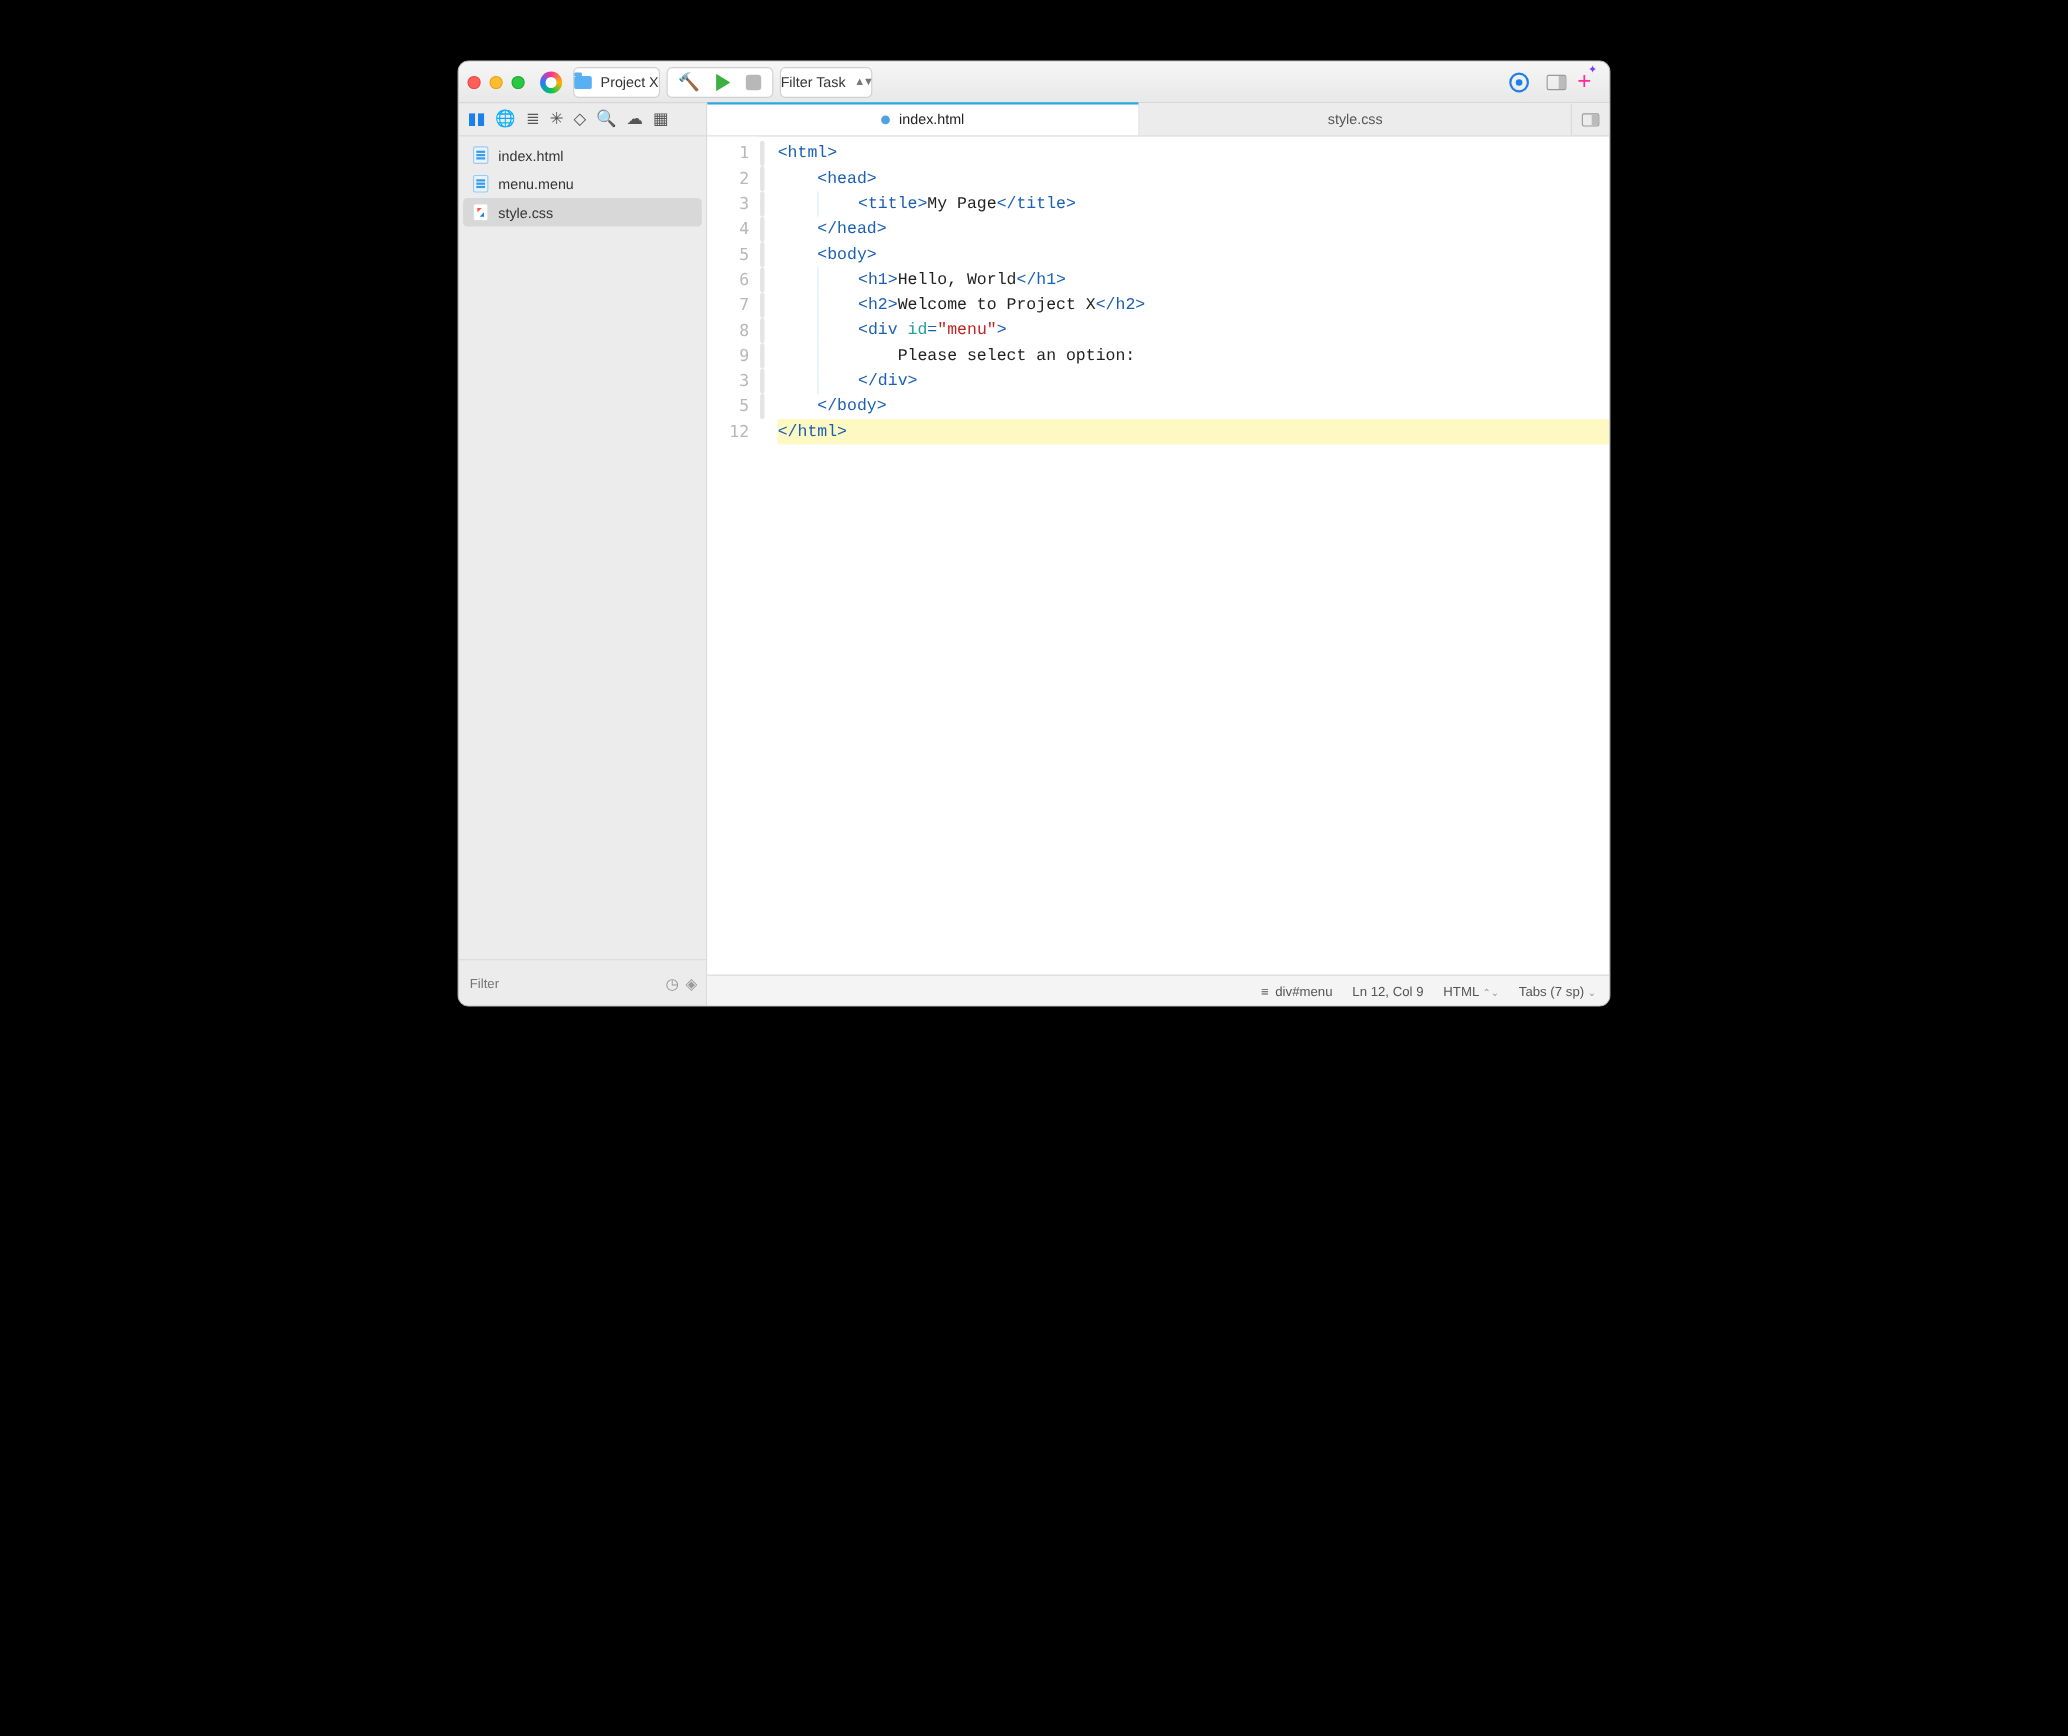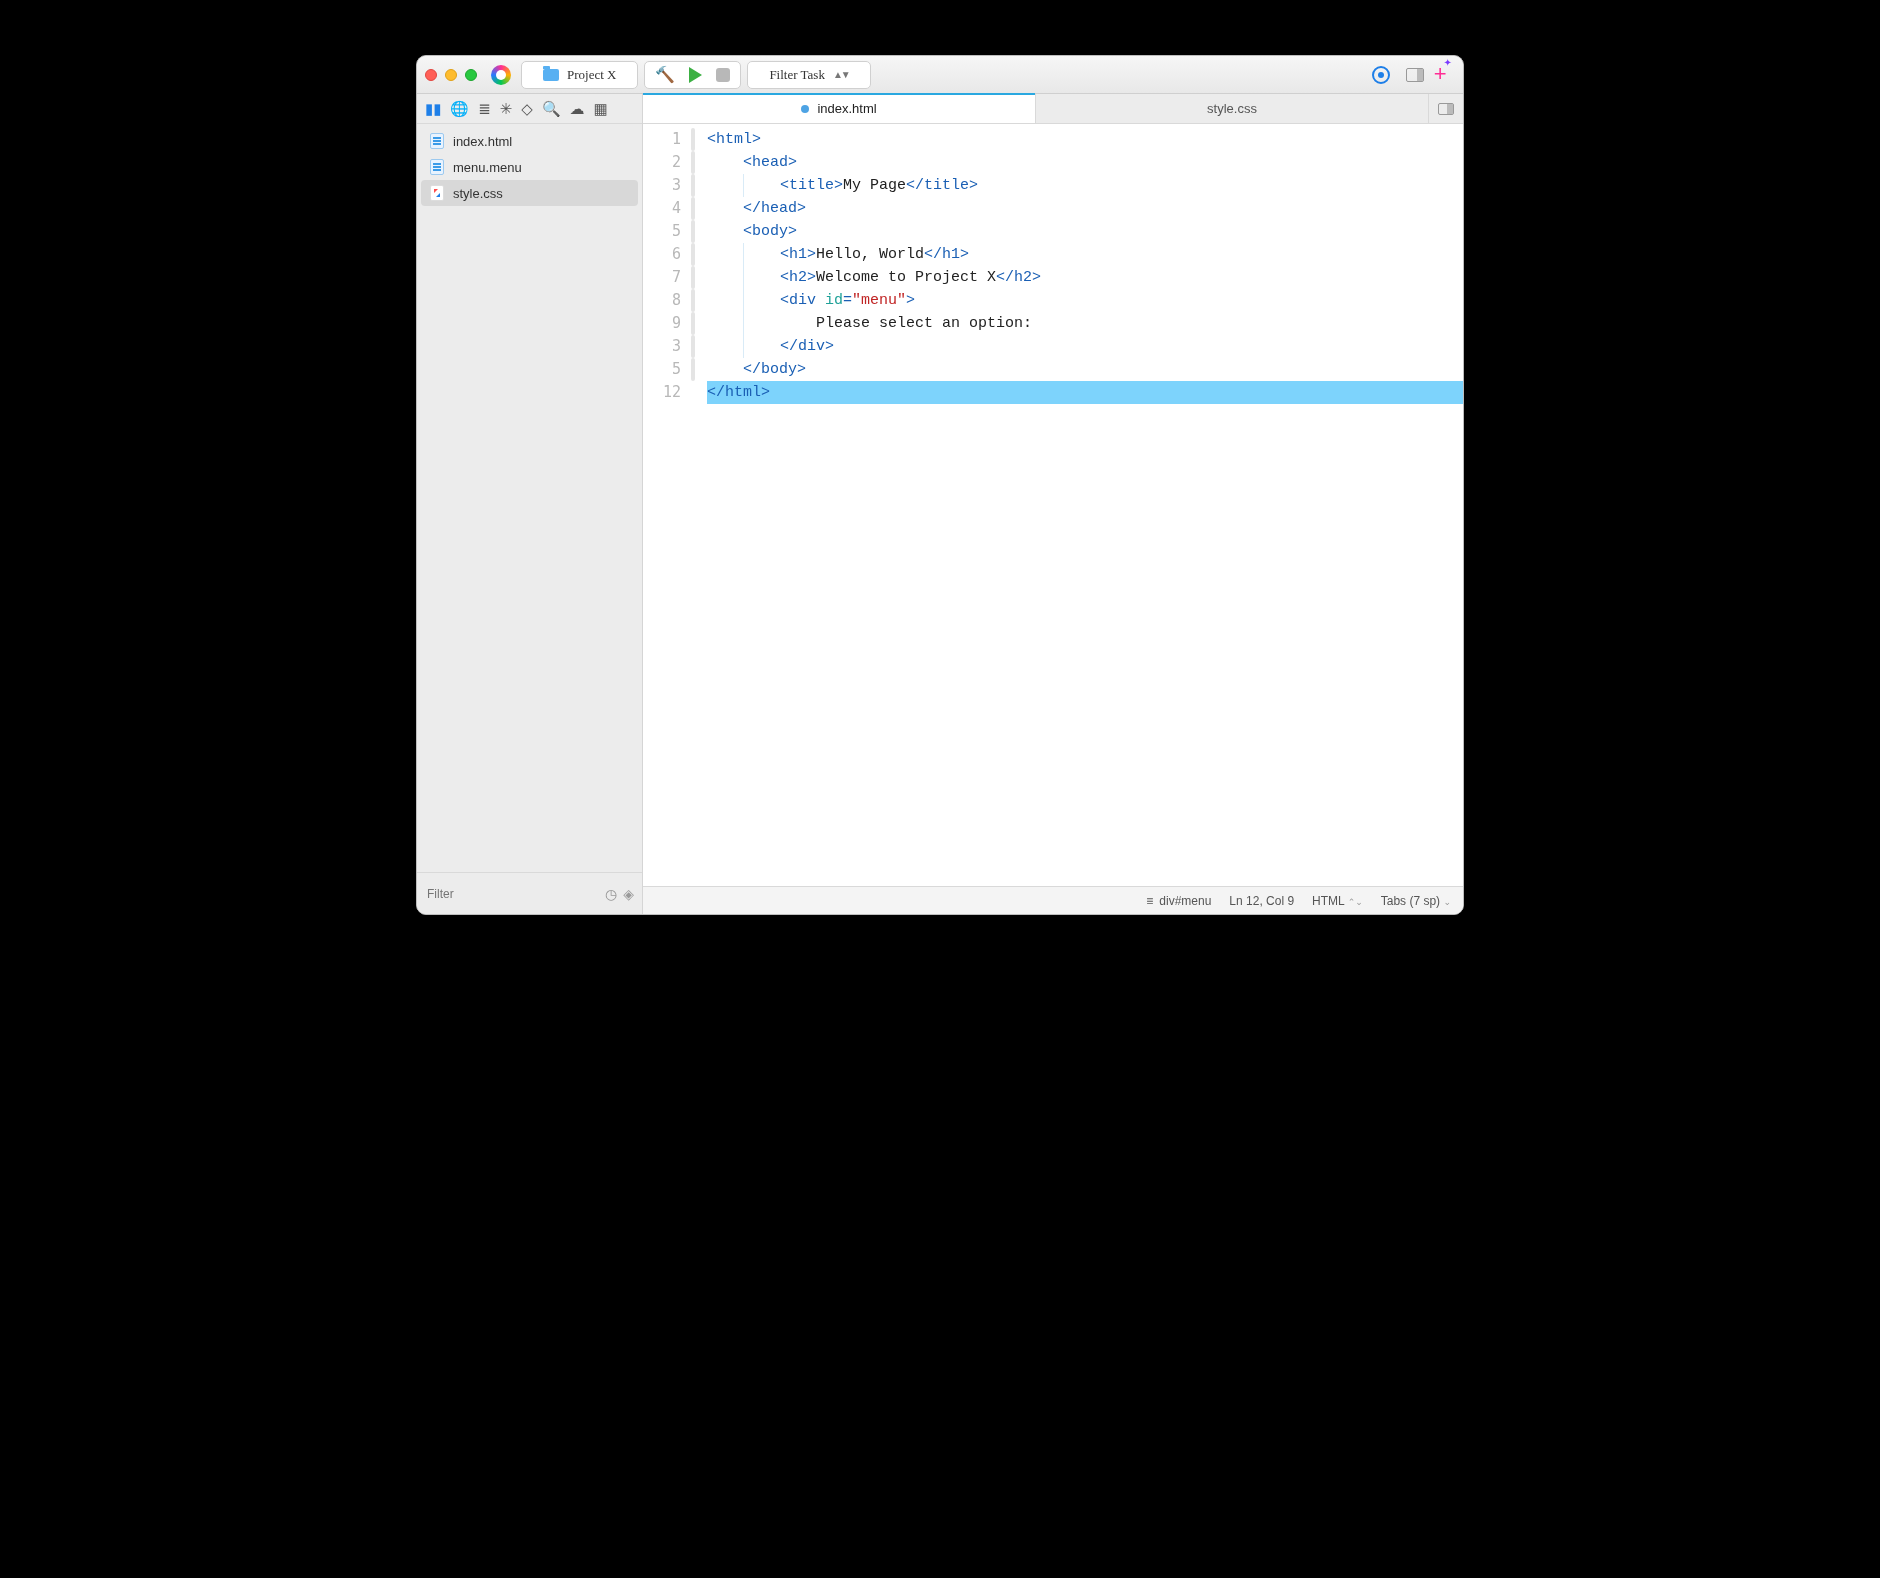--- a/index.html
+++ b/index.html
@@ -53,21 +53,21 @@
     background:#fff;
     border:1px solid #d0d0d0;
     border-radius:5px;
     display:flex;
     align-items:center;
     padding:0 10px;
     gap:8px;
     font-size:13px;
     color:#333;
   }
-  .tb-seg.pill { padding:0 21px;font-family:Liberation Serif, serif; }
+  .tb-seg.pill { padding:0 0; }
   .folder-icon{
     width:16px;height:12px; background:#57b0f2; border-radius:2px; position:relative;
   }
   .folder-icon::before{content:"";position:absolute;top:-3px;left:0;width:7px;height:3px;background:#57b0f2;border-radius:1px 1px 0 0;}
   .hammer-icon{ font-size:16px;}
   .play-btn{
     width:0;height:0;border-left:13px solid #3cb043;border-top:8px solid transparent;border-bottom:8px solid transparent;
   }
   .stop-btn{width:14px;height:14px;background:#b8b8b8;border-radius:3px;}
   .updown{ font-size:10px; color:#777; letter-spacing:-2px;}
@@ -141,21 +141,21 @@
     width:46px; text-align:right; color:#b8b8b8; padding:4px 8px 4px 0;
     user-select:none; background:#fff;
   }
   .gutter div{height:23px;}
   .fold-strip{ width:8px; padding-top:4px;}
   .fold-strip .bar{ width:4px; background:#e4e4e4; border-radius:2px; margin:0 auto;}
   .code{
     flex:1; padding:4px 0 4px 10px; white-space:pre; color:#222;font-family:Liberation Mono, monospace;
   }
   .code .ln{ height:23px; display:block; position:relative;}
-  .code .ln.hl{ background:#7dd3fc; margin-right:0;}
+  .code .ln.hl{ background:#fef9c3; margin-right:0;}
   .guide{ display:inline-block; width:0; border-left:1px solid #d9ebf7; height:23px; vertical-align:top; position:relative; top:0;}
   .t-tag{color:#1a5fb4;}
   .t-attr{color:#1fa198;}
   .t-str{color:#c02424;}
   .t-txt{color:#222;}
 
   
   .statusbar{
     height:28px; border-top:1px solid #d9d9d9; background:#f4f4f4;
     display:flex; align-items:center; justify-content:flex-end; gap:18px;

